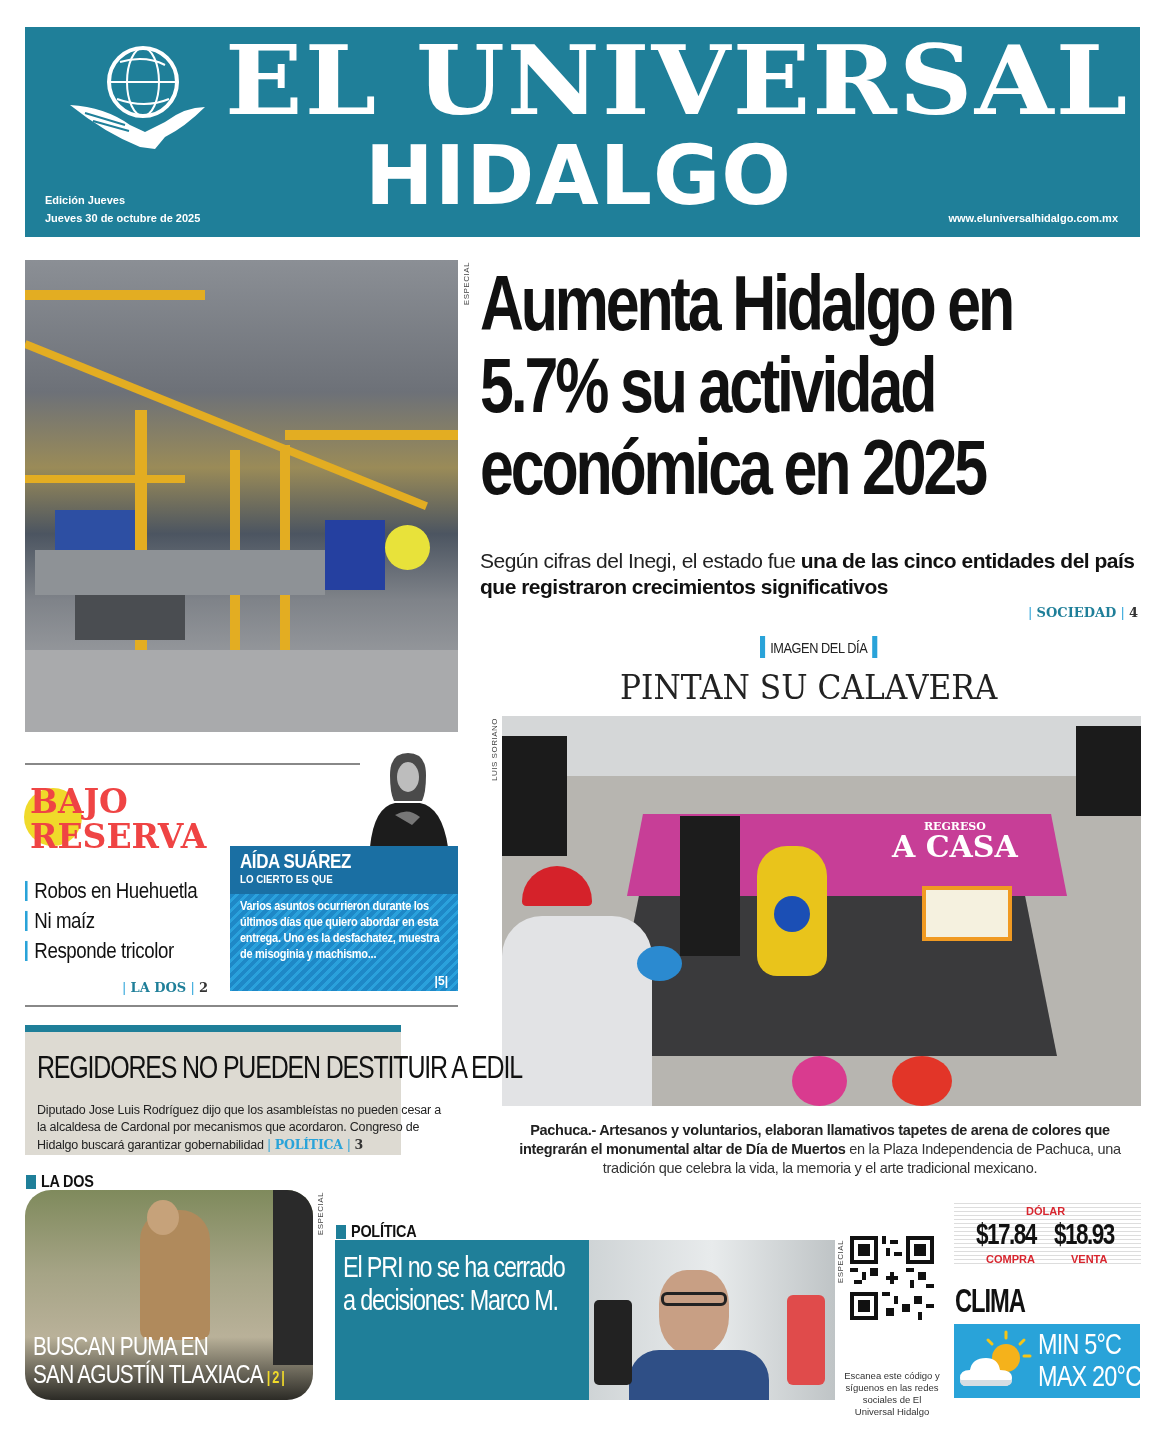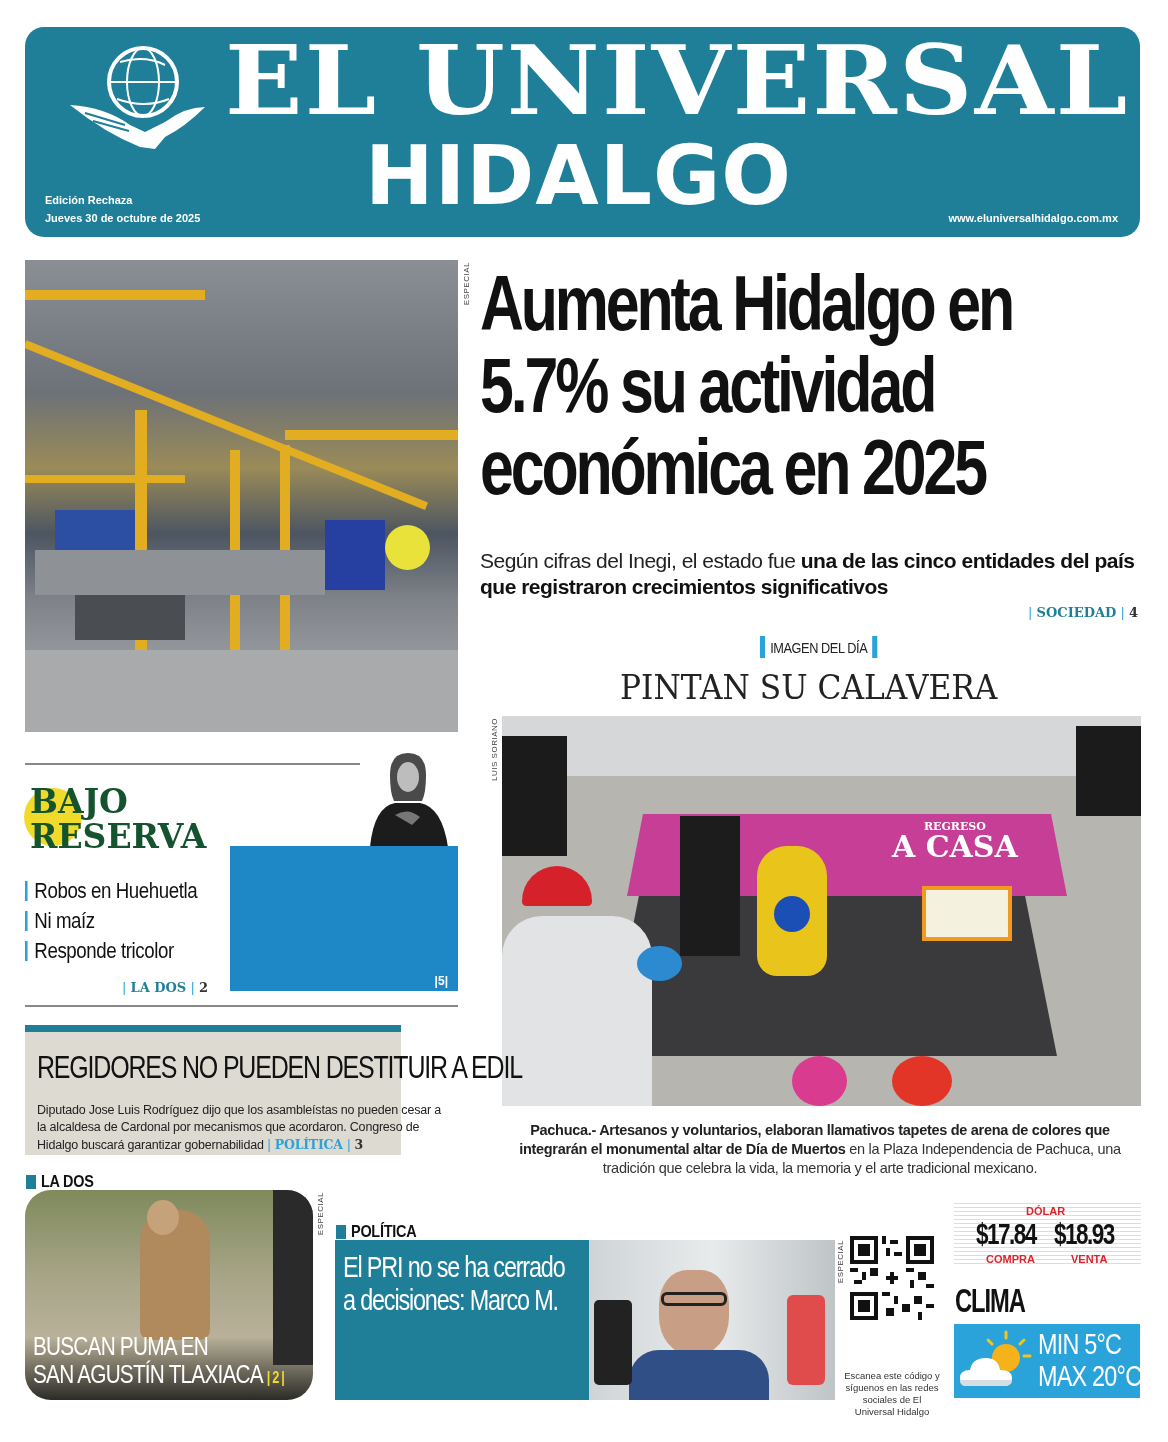--- a/index.html
+++ b/index.html
@@ -3,21 +3,21 @@
 <meta charset="utf-8">
 <style>
   * { box-sizing: border-box; margin: 0; padding: 0; }
   body {
     width: 1168px; height: 1442px; background: #ffffff; position: relative;
     font-family: "Liberation Sans", sans-serif; color: #1a1a1a; overflow: hidden;
   }
   .abs { position: absolute; }
 
   
-  #masthead { left: 25px; top: 27px; width: 1115px; height: 210px; background: #1f7f99; border-radius: 19px; }
+  #masthead { left: 25px; top: 27px; width: 1115px; height: 210px; background: #1f7f99; }
   #logo-eagle { left: 40px; top: 10px; width: 145px; height: 120px; }
   #title-main {
     left: 200px; top: 6px; font-family: "DejaVu Serif", serif; font-weight: bold;
     font-size: 96px; color: #fff; letter-spacing: 2px; line-height: 1; transform: scaleX(1.06); transform-origin: left top;
   }
   #title-sub {
     left: 340px; top: 108px; font-family: "DejaVu Sans", sans-serif; font-weight: bold;
     font-size: 82px; color: #fff; line-height: 1; letter-spacing: 1px;
   }
   .mast-small { color: #fff; font-size: 11px; font-weight: bold; }
@@ -51,21 +51,21 @@
   #imagen-title { left: 620px; top: 667px; font-family: "DejaVu Serif", serif; font-size: 34px; color: #222; letter-spacing: 0px; transform: scaleX(0.92); transform-origin: left top; white-space: nowrap;}
   #calavera-photo {
     left: 502px; top: 716px; width: 639px; height: 390px; overflow: hidden;
     background: #b7b5b0;
   }
   #calavera-caption { left: 500px; top: 1121px; width: 640px; font-size: 14.5px; line-height: 19px; text-align: center; color: #333; letter-spacing: -0.3px; }
   #calavera-caption b { color: #222; }
 
   
   .hr { position: absolute; height: 2px; background: #888; }
-  #bajo-title { left: 30px; top: 784px; font-family: "DejaVu Serif", serif; font-weight: bold; font-size: 33px; line-height: 35px; color: #14532d; }
+  #bajo-title { left: 30px; top: 784px; font-family: "DejaVu Serif", serif; font-weight: bold; font-size: 33px; line-height: 35px; color: #ef4444; }
   #bajo-circle { left: 24px; top: 788px; width: 58px; height: 58px; border-radius: 50%; background: #f0da2a; }
   #bajo-items { left: 25px; top: 876px; }
   .bajo-item { display: flex; align-items: center; font-size: 22px; line-height: 30px; color: #111; letter-spacing: -0.5px; transform: scaleX(0.85); transform-origin: left center; white-space: nowrap;}
   .bajo-item .bar { width: 3px; height: 20px; background: #29a3d9; margin-right: 8px; }
   #bajo-ref { left: 122px; top: 980px; }
 
   
   #columnist-photo { left: 360px; top: 745px; width: 95px; height: 102px; }
   #columnist-box { left: 230px; top: 846px; width: 228px; height: 145px; background: #1e88c7; overflow: hidden; }
   #columnist-head { background: #1a6fa3; padding: 4px 10px 3px; height: 48px; }
@@ -131,21 +131,21 @@
     <circle cx="78" cy="45" r="34" fill="none" stroke="#fff" stroke-width="4"></circle>
     <ellipse cx="78" cy="45" rx="16" ry="34" fill="none" stroke="#fff" stroke-width="2"></ellipse>
     <line x1="44" y1="45" x2="112" y2="45" stroke="#fff" stroke-width="2"></line>
     <path d="M55 25 Q80 18 100 28" fill="none" stroke="#fff" stroke-width="2"></path>
     <path d="M52 62 Q80 72 104 62" fill="none" stroke="#fff" stroke-width="2"></path>
     <path d="M5 68 Q40 70 65 88 L80 95 L100 85 Q120 70 140 70 Q120 90 100 100 L90 112 L75 110 Q40 96 5 68 Z" fill="#fff"></path>
     <path d="M20 76 L60 88 M28 84 L64 94" stroke="#1f7f99" stroke-width="2"></path>
   </svg>
   <div id="title-main" class="abs">EL UNIVERSAL</div>
   <div id="title-sub" class="abs">HIDALGO</div>
-  <div id="edition" class="abs mast-small">Edición Rechaza</div>
+  <div id="edition" class="abs mast-small">Edición Jueves</div>
   <div id="date" class="abs mast-small">Jueves 30 de octubre de 2025</div>
   <div id="website" class="abs mast-small">www.eluniversalhidalgo.com.mx</div>
 </div>
 
 <div id="lead-photo" class="abs">
   <div class="beam" style="left:0;top:30px;width:180px;height:10px;"></div>
   <div class="beam" style="left:0;top:80px;width:433px;height:8px;transform:rotate(22deg);transform-origin:left;"></div>
   <div class="beam" style="left:110px;top:150px;width:12px;height:260px;"></div>
   <div class="beam" style="left:260px;top:170px;width:310px;height:10px;"></div>
   <div class="beam" style="left:205px;top:190px;width:10px;height:210px;"></div>
@@ -230,20 +230,27 @@
 
 <svg id="columnist-photo" class="abs" viewBox="0 0 95 102">
   <rect width="95" height="102" fill="#fff"></rect>
   <path d="M10 102 Q14 62 35 58 L60 58 Q82 62 88 102 Z" fill="#1c1c1c"></path>
   <ellipse cx="48" cy="30" rx="16" ry="20" fill="#8a8a8a"></ellipse>
   <path d="M30 30 Q30 8 48 8 Q66 8 66 30 Q66 48 62 56 L34 56 Q30 48 30 30" fill="#4a4a4a"></path>
   <ellipse cx="48" cy="32" rx="11" ry="15" fill="#bdbdbd"></ellipse>
   <path d="M35 70 Q48 62 60 72 L52 80 Z" fill="#777"></path>
 </svg>
 <div id="columnist-box" class="abs">
+  <div id="columnist-head">
+    <div id="columnist-name">AÍDA SUÁREZ</div>
+    <div id="columnist-tag">LO CIERTO ES QUE</div>
+  </div>
+  <div id="columnist-body">
+    <div class="txt">Varios asuntos ocurrieron durante los últimos días que quiero abordar en esta entrega. Uno es la desfachatez, muestra de misoginia y machismo...</div>
+  </div>
   <div id="columnist-page">|5|</div>
 </div>
 
 <div id="regidores" class="abs">
   <div id="regidores-title">REGIDORES NO PUEDEN DESTITUIR A EDIL</div>
   <div id="regidores-body">
     <span>Diputado Jose Luis Rodríguez dijo que los asambleístas no pueden cesar a la alcaldesa de Cardonal por mecanismos que acordaron. Congreso de Hidalgo buscará garantizar gobernabilidad </span><span class="section-ref" style="font-size:12.5px;"><span class="pipe">| </span><span class="sec" style="color:#29a3d9;">POLÍTICA</span><span class="pipe"> | </span><span>3</span></span>
   </div>
 </div>
 

